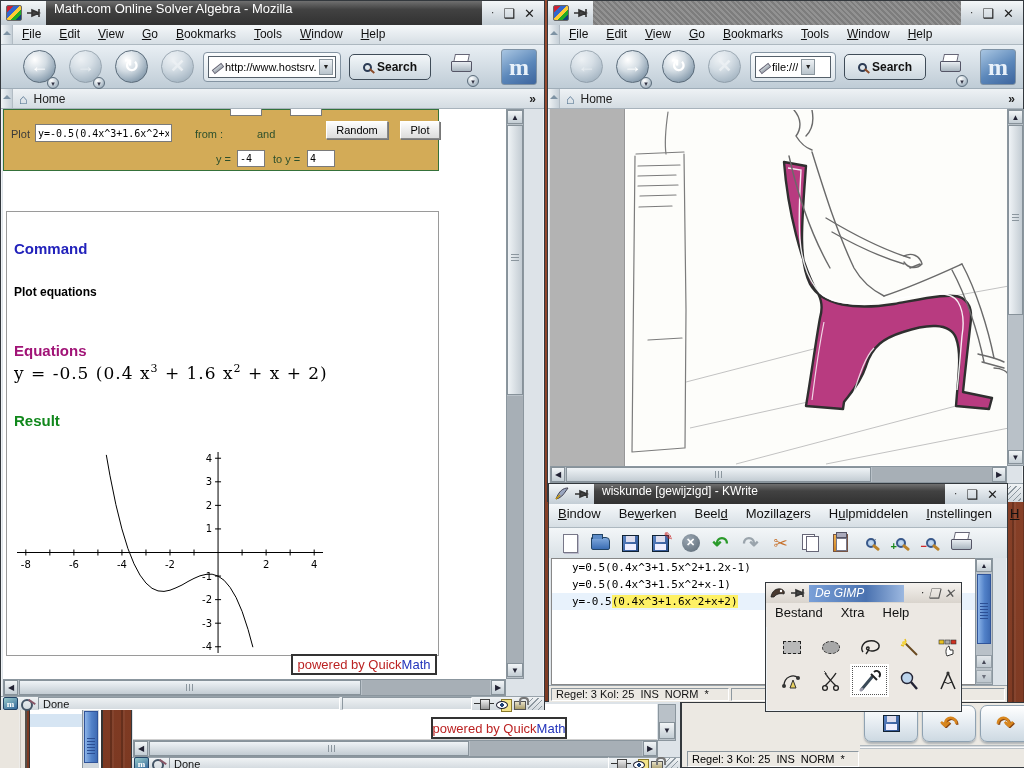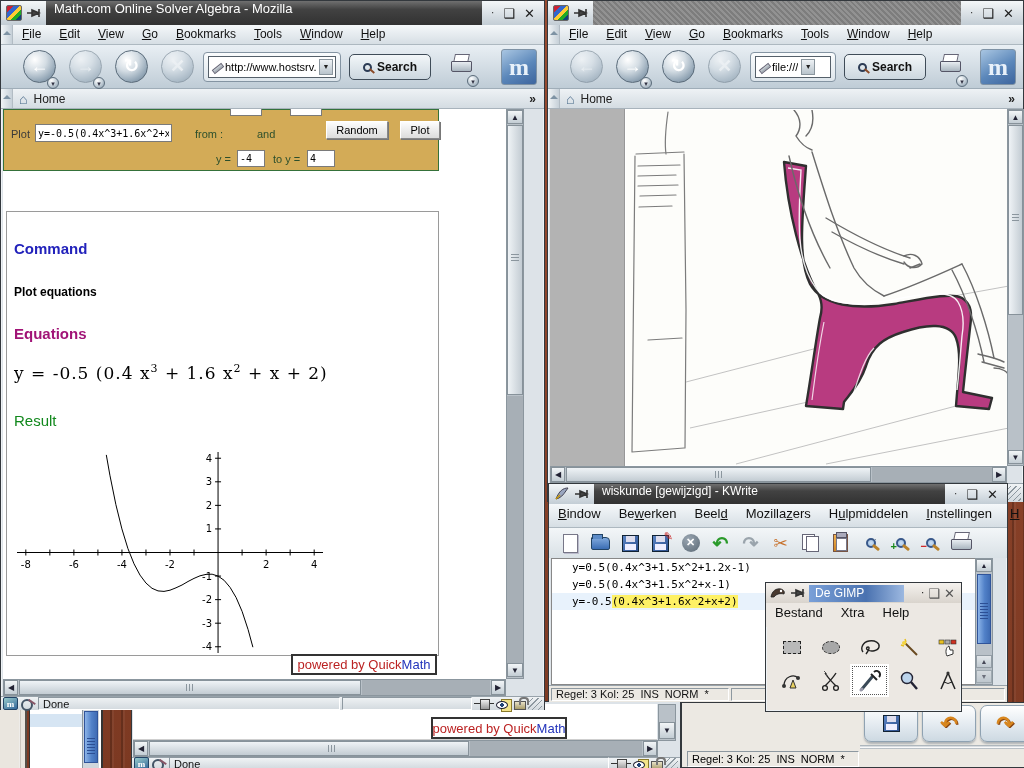--- a/index.html
+++ b/index.html
@@ -69,21 +69,21 @@
 .ico-lock{width:12px;height:13px;position:relative;}
 .ico-lock::before{content:"";position:absolute;left:0;bottom:0;width:10px;height:7px;background:linear-gradient(#e8e2c8,#a89c6a);border:1px solid #555;}
 .ico-lock::after{content:"";position:absolute;left:5px;top:0;width:6px;height:6px;border:2px solid #777;border-bottom:none;border-radius:4px 4px 0 0;}
 
 .qform{position:absolute;background:#d3ab57;border:1px solid #35713a;font-size:11px;color:#2c4f2c;}
 .qform input{border:1px solid #7a7a7a;background:#fff;font:10px "DejaVu Sans Mono",monospace;padding:1px 2px;}
 .qbtn{position:absolute;background:linear-gradient(#fdfdfd,#dcdcdc);border:1px solid #888;border-top-color:#fff;border-left-color:#fff;box-shadow:1px 1px 0 #777;font-size:11px;color:#000;padding:2px 8px;}
 .rsbox{position:absolute;border:1px solid #9a9a9a;background:#fff;}
 .h-cmd{color:#2222bb;font-size:15px;font-weight:bold;}
 .h-eq{color:#a11477;font-size:15px;font-weight:bold;}
-.h-res{color:#11881c;font-size:15px;font-weight:normal;}
+.h-res{color:#11881c;font-size:15px;font-weight:bold;}
 .cmdtxt{color:#000;font-size:12px;font-weight:bold;}
 .equation{font-family:"DejaVu Serif",serif;font-size:17px;color:#000;letter-spacing:1px;white-space:pre;}
 .equation sup{font-size:11px;}
 .powered{position:absolute;background:#fff;border:2px solid #333;font-size:13px;display:flex;align-items:center;justify-content:center;white-space:pre;}
 .pw-red{color:#bb2222;}
 .pw-blue{color:#2233bb;}
 
 .ktool{position:absolute;left:0;right:0;background:linear-gradient(#f3f6f8,#d9e1e6);display:flex;align-items:center;gap:7px;padding:0 4px 0 10px;}
 .kt{width:23px;height:23px;position:relative;flex:none;display:flex;align-items:center;justify-content:center;font-size:17px;}
 .shape-page{width:15px;height:19px;background:#fff;border:1px solid #778;box-shadow:1px 1px 0 #bbc;}
@@ -110,21 +110,21 @@
 .kmag .dots{position:absolute;right:-4px;top:-5px;color:#456;font-size:8px;letter-spacing:1px;}
 .shape-printer{width:19px;height:14px;position:relative;}
 .shape-printer::before{content:"";position:absolute;left:3px;top:-4px;width:13px;height:7px;background:#fff;border:1px solid #667;transform:skewX(-12deg);}
 .shape-printer::after{content:"";position:absolute;left:0;bottom:0;width:19px;height:9px;background:linear-gradient(#e8edf1,#aab6c0);border:1px solid #556;border-radius:1px 1px 2px 2px;}
 .kedit{position:absolute;background:#fff;border:1px solid #888;border-right:none;font:11px/17px "DejaVu Sans Mono",monospace;color:#000;}
 .kline{white-space:pre;padding-left:20px;height:17px;}
 .kline.cur{background:#e8f2fc;}
 .hl-y{background:#fef165;}
 
 .gimp-win{background:#ece8e3;}
-.gimp-title{background:linear-gradient(#f5f2ee,#d9d4cd);display:flex;align-items:center;gap:4px;padding:0 4px;height:20px;}
+.gimp-title{background:linear-gradient(#f5f2ee,#d9d4cd);display:flex;align-items:center;gap:4px;padding:0 4px;height:20px;font-style:italic;}
 .gimp-tblue{background:linear-gradient(90deg,#7aa0d8,#4a72b0 60%,#9cb8e0);color:#fff;font-size:12px;padding:1px 10px 2px 6px;height:17px;display:flex;align-items:center;}
 .gtool{width:39px;height:33px;display:flex;align-items:center;justify-content:center;}
 .gtool.active{background:#fff;outline:1px dotted #555;outline-offset:-3px;}
 .dash-rect{width:18px;height:13px;border:1px dashed #222;background:#b9b9b9;}
 .dash-ell{width:18px;height:13px;border:1px dashed #222;border-radius:50%;background:#a8a8a8;}
 
 .kbtn{position:absolute;width:54px;height:37px;border:1px solid #8fa2b2;border-radius:7px;background:linear-gradient(#ffffff,#e3eaf0 55%,#cdd9e2);box-shadow:0 2px 2px rgba(60,80,100,.35);display:flex;align-items:center;justify-content:center;}
 .arr-orange{color:#d8861e;font-weight:bold;font-size:21px;text-shadow:1px 1px 0 #841;}
 .vr-text{font-size:26px;color:#4a4a4a;letter-spacing:0;}
 .groove{background:linear-gradient(#98a3ab,#fff 60%,#98a3ab);}
@@ -369,21 +369,21 @@
       <button class="qbtn" style="left:396px;top:11px;width:40px;">Plot</button>
       <span class="abs" style="left:212px;top:43px;">y =</span>
       <input class="abs" style="left: 233px; top: 40px; width: 28px; height: 17px;" value="-4">
       <span class="abs" style="left:269px;top:43px;">to y =</span>
       <input class="abs" style="left: 303px; top: 40px; width: 28px; height: 17px;" value="4">
     </div>
 
     <div class="rsbox" style="left:3px;top:102px;width:433px;height:445px;">
       <span class="h-cmd abs" style="left:7px;top:28px;">Command</span>
       <span class="cmdtxt abs" style="left:7px;top:73px;">Plot equations</span>
-      <span class="h-eq abs" style="left:7px;top:113px;">Equations</span>
+      <span class="h-eq abs" style="left:7px;top:130px;">Equations</span>
       <div class="equation abs" style="left:7px;top:150px;"><span>y = -0.5 (0.4 x</span><sup>3</sup><span> + 1.6 x</span><sup>2</sup><span> + x + 2)</span></div>
       <span class="h-res abs" style="left:7px;top:200px;">Result</span>
       <svg id="plot" class="abs" style="left:8px;top:238px;" width="310" height="205" viewBox="0 0 310 205">
           <line x1="2" y1="102.5" x2="308" y2="102.5" stroke="#000000" stroke-width="1"></line>
           <line x1="203.06201550387598" y1="2" x2="203.06201550387598" y2="203" stroke="#000000" stroke-width="1"></line>
           <line x1="10.813953488372078" y1="99.5" x2="10.813953488372078" y2="105.5" stroke="#000000" stroke-width="1"></line>
           <line x1="34.84496124031006" y1="99.5" x2="34.84496124031006" y2="105.5" stroke="#000000" stroke-width="1"></line>
           <line x1="58.875968992248055" y1="99.5" x2="58.875968992248055" y2="105.5" stroke="#000000" stroke-width="1"></line>
           <line x1="82.90697674418604" y1="99.5" x2="82.90697674418604" y2="105.5" stroke="#000000" stroke-width="1"></line>
           <line x1="106.93798449612403" y1="99.5" x2="106.93798449612403" y2="105.5" stroke="#000000" stroke-width="1"></line>

